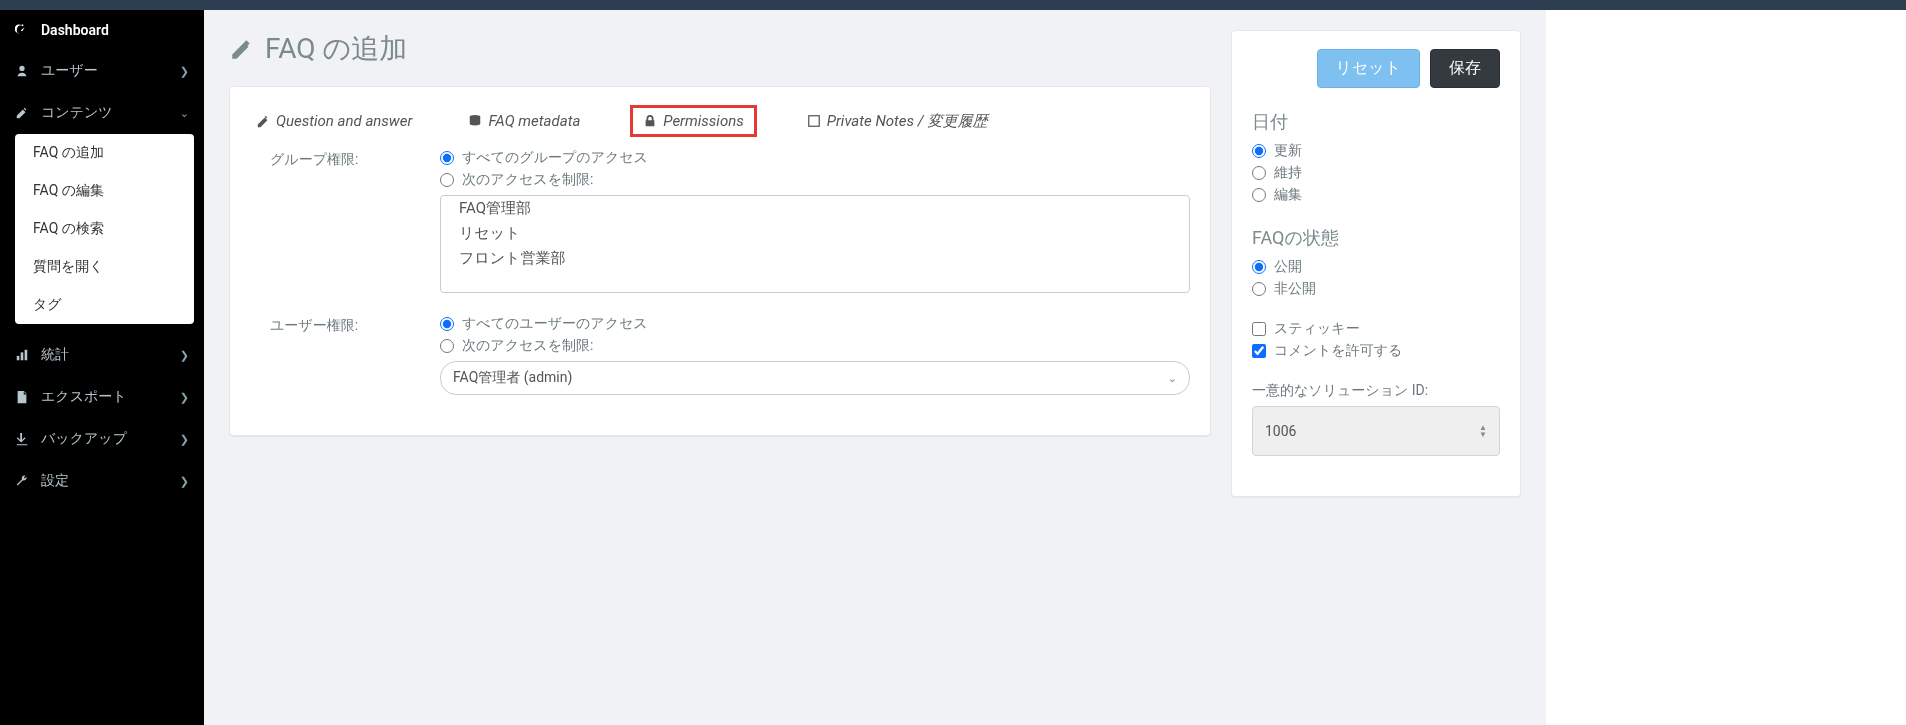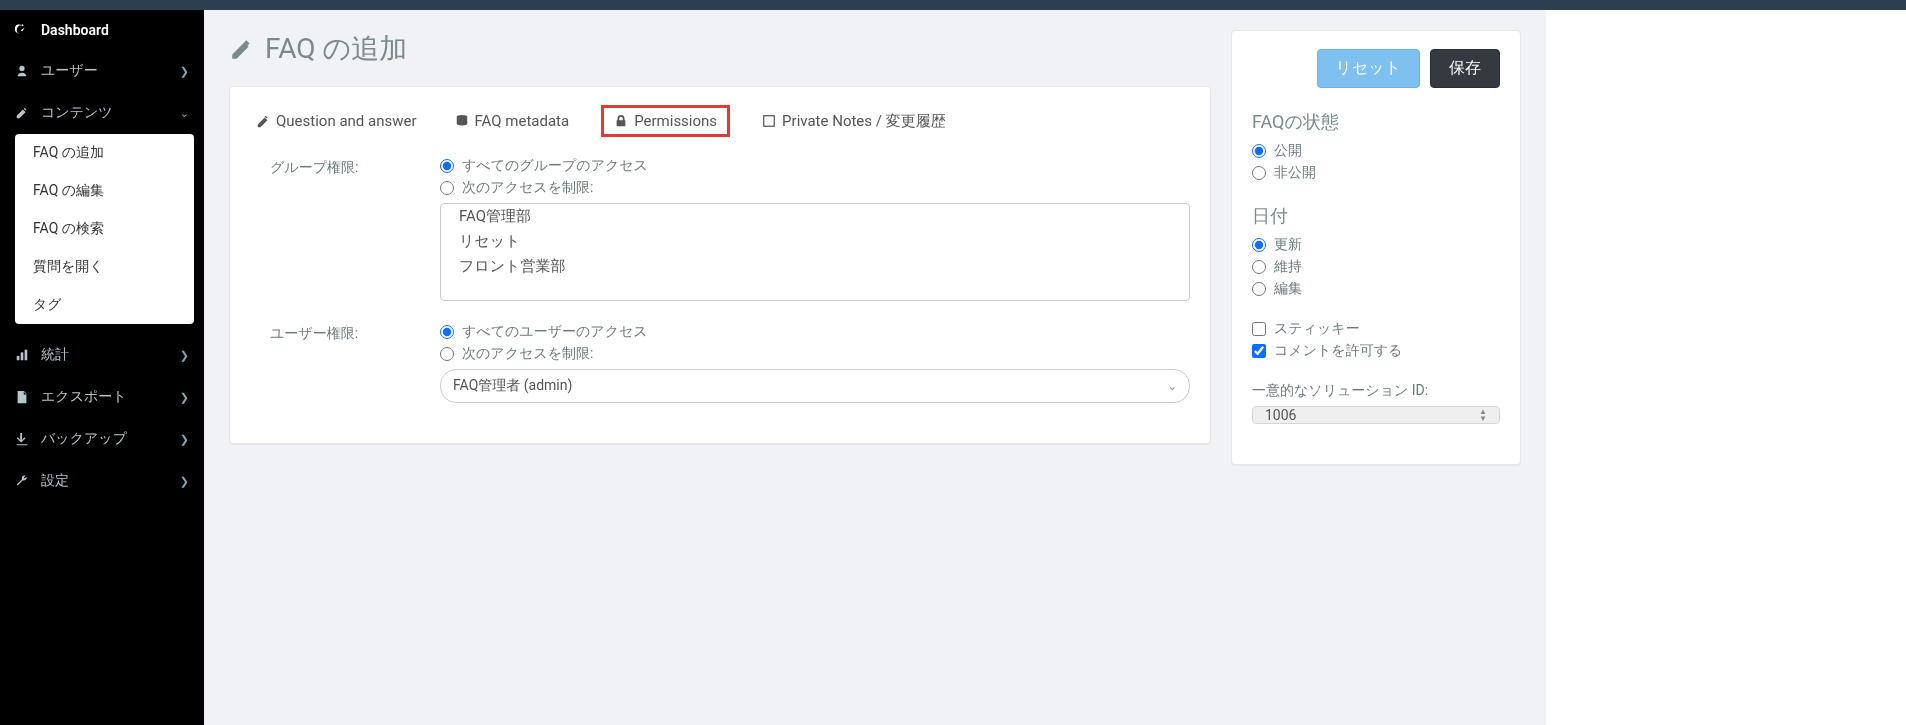--- a/index.html
+++ b/index.html
@@ -95,23 +95,24 @@
   .card {
     background: #fff;
     border: 1px solid #e7e7e7;
     border-radius: 4px;
     padding: 18px 20px;
     box-shadow: 0 1px 1px rgba(0,0,0,.05);
   }
 
   .tabs {
     display: flex;
-    gap: 26px;
-    margin-bottom: 20px;
+    gap: 44px;
+    margin-bottom: 12px;
     flex-wrap: wrap;
+    font-style: italic;
   }
   .tab {
     display: flex;
     align-items: center;
     gap: 6px;
     color: #555;
     cursor: pointer;
     padding: 4px 6px;
     font-size: 15px;
   }
@@ -205,21 +206,21 @@
     gap: 8px;
     margin-bottom: 4px;
     color: #6c7a7d;
   }
 
   .id-input-wrap {
     margin-top: 6px;
     border: 1px solid #d5d5d5;
     background: #efefef;
     border-radius: 4px;
-    padding: 0 12px;
+    padding: 16px 12px;
     display: flex;
     justify-content: space-between;
     align-items: center;
     color: #555;
   }
   .stepper {
     display: flex;
     flex-direction: column;
     font-size: 8px;
     line-height: 7px;
@@ -400,44 +401,44 @@
   </div>
 
   <aside class="side-col">
     <div class="card">
       <div class="btn-row">
         <button class="btn btn-reset">リセット</button>
         <button class="btn btn-save">保存</button>
       </div>
 
       <div class="side-section">
+        <div class="side-heading">日付</div>
+        <label class="side-option">
+          <input type="radio" name="dt" checked="" style="">
+          <span>更新</span>
+        </label>
+        <label class="side-option">
+          <input type="radio" name="dt" style="">
+          <span>維持</span>
+        </label>
+        <label class="side-option">
+          <input type="radio" name="dt" style="">
+          <span>編集</span>
+        </label>
+      </div>
+
+      <div class="side-section">
         <div class="side-heading">FAQの状態</div>
         <label class="side-option">
           <input type="radio" name="st" checked="" style="">
           <span>公開</span>
         </label>
         <label class="side-option">
           <input type="radio" name="st" style="">
           <span>非公開</span>
-        </label>
-      </div>
-
-      <div class="side-section">
-        <div class="side-heading">日付</div>
-        <label class="side-option">
-          <input type="radio" name="dt" checked="" style="">
-          <span>更新</span>
-        </label>
-        <label class="side-option">
-          <input type="radio" name="dt" style="">
-          <span>維持</span>
-        </label>
-        <label class="side-option">
-          <input type="radio" name="dt" style="">
-          <span>編集</span>
         </label>
       </div>
 
       <div class="side-section">
         <label class="side-option">
           <input type="checkbox" style="">
           <span>スティッキー</span>
         </label>
         <label class="side-option">
           <input type="checkbox" checked="" style="">

